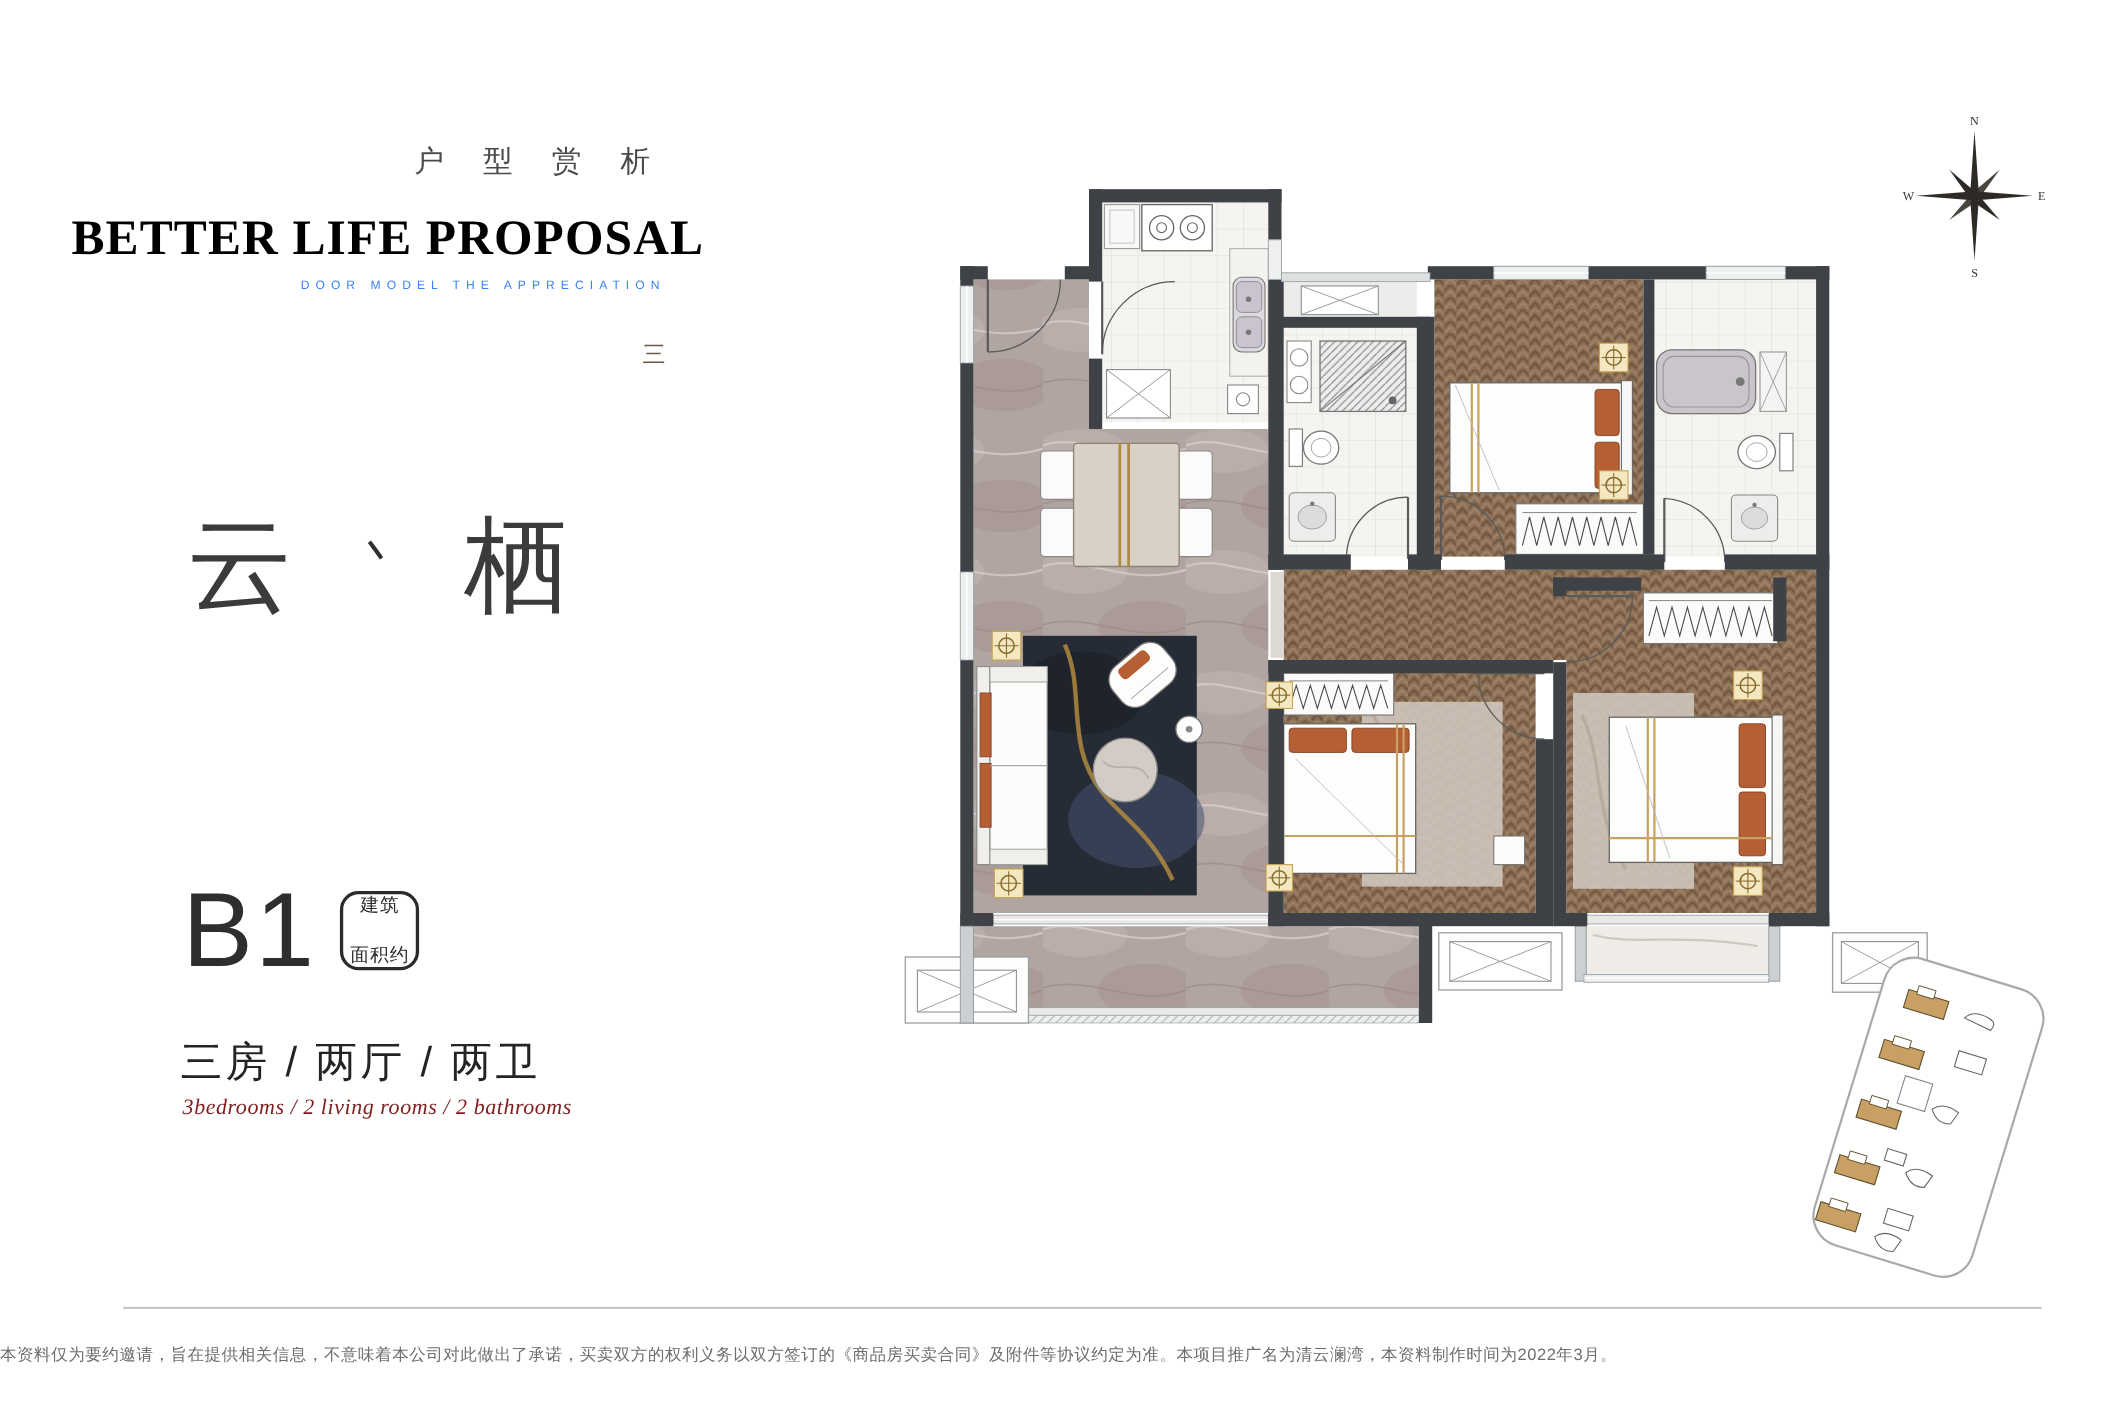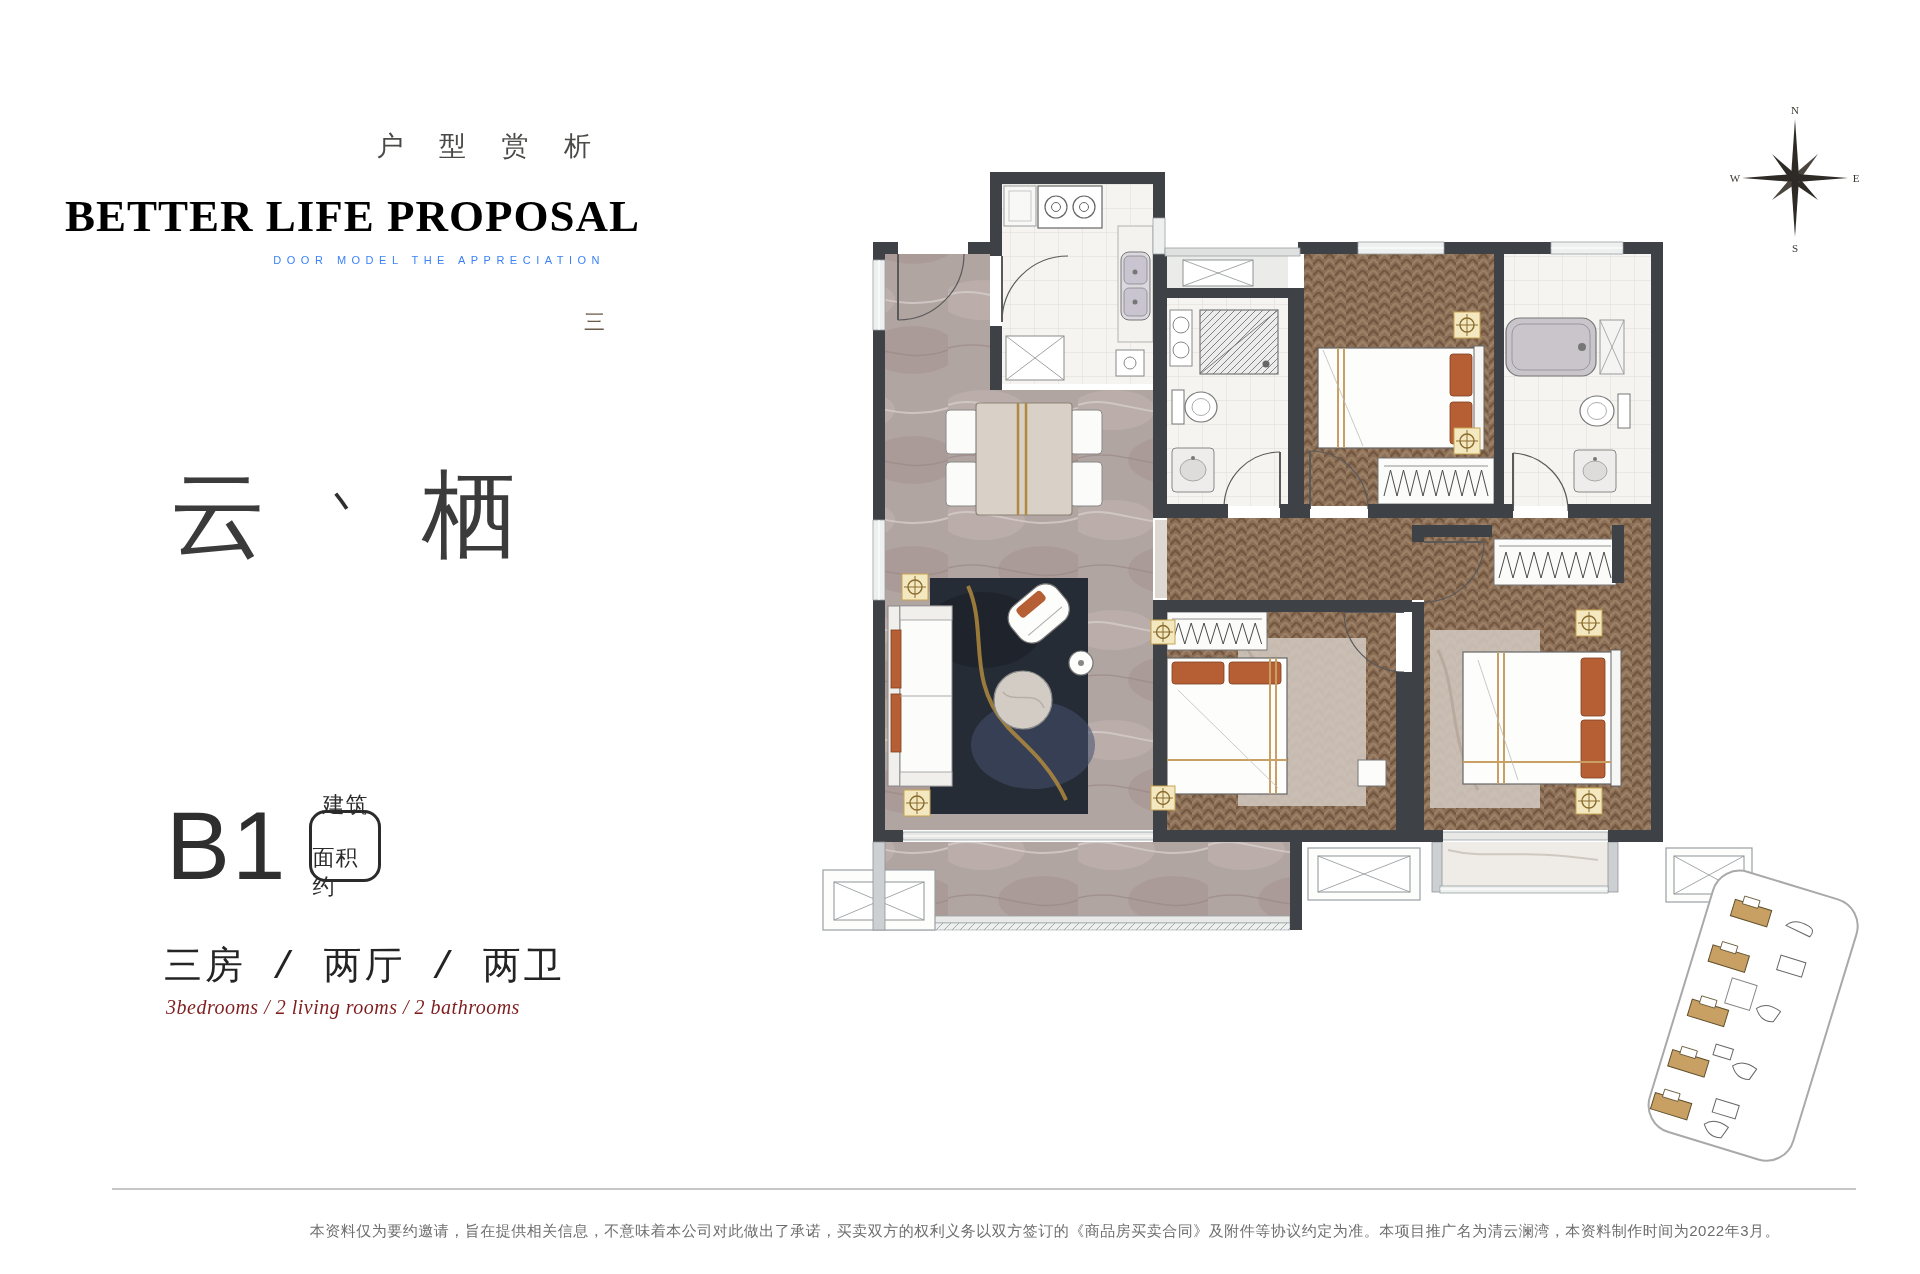--- a/index.html
+++ b/index.html
@@ -12,29 +12,29 @@
             letter-spacing:1px;color:#000000;margin-top:26px;white-space:nowrap;}
   .subtitle{font-size:11px;letter-spacing:5.5px;color:#3b82f6;margin-top:12px;white-space:nowrap;}
   .ornament{margin-top:42px;font-size:21px;color:#6b5b4a;}
   .unit-name{position:absolute;left:170px;top:466px;display:flex;align-items:center;gap:56px;
              font-size:96px;color:#3b3b3b;line-height:1;}
   .unit-sep{font-size:44px;color:#2f2f2f;transform:translateY(-8px);}
   .spec-row{position:absolute;left:166px;top:798px;display:flex;align-items:center;line-height:1;}
   .plan-code{font-size:96px;font-weight:400;letter-spacing:2px;color:#2e2e2e;}
   .area-badge{width:66px;height:66px;border:3px solid #2b2b2b;border-radius:17px;margin:0 22px;
               display:flex;flex-direction:column;align-items:center;justify-content:center;
-              font-size:22px;letter-spacing:1px;color:#2b2b2b;line-height:1.35;gap:23px;}
+              font-size:17px;letter-spacing:1px;color:#2b2b2b;line-height:1.35;gap:23px;}
   .area-num{font-size:96px;font-weight:300;color:#2e2e2e;}
   .area-sup{font-size:44px;font-weight:300;position:relative;top:-36px;}
-  .rooms-cn{position:absolute;left:164px;top:940px;font-size:38px;letter-spacing:3px;color:#242424;font-family:Liberation Mono, monospace;}
+  .rooms-cn{position:absolute;left:164px;top:940px;font-size:38px;letter-spacing:3px;color:#242424;}
   .rooms-en{position:absolute;left:166px;top:996px;font-family:Liberation Serif, serif;
             font-style:italic;font-size:20px;color:#7f1d1d;letter-spacing:0.5px;}
   
   .divider{position:absolute;left:112px;top:1188px;width:1744px;height:2px;background:#c6c6c6;}
-  .disclaimer{position:absolute;left:0;top:1222px;width:1780px;text-align:right;
+  .disclaimer{position:absolute;left:0;top:1222px;width:1780px;text-align:left;
               font-size:15px;color:#6e6e6e;letter-spacing:0.5px;}
   
   .floorplan{position:absolute;left:818px;top:160px;}
   .compass{position:absolute;left:1730px;top:105px;}
   .siteplan{position:absolute;left:1628px;top:858px;}
   svg text.cmp{font-family:"Liberation Serif","DejaVu Serif",serif;font-size:11px;fill:#3a3631;}
 </style>
 </head>
 <body>
 

